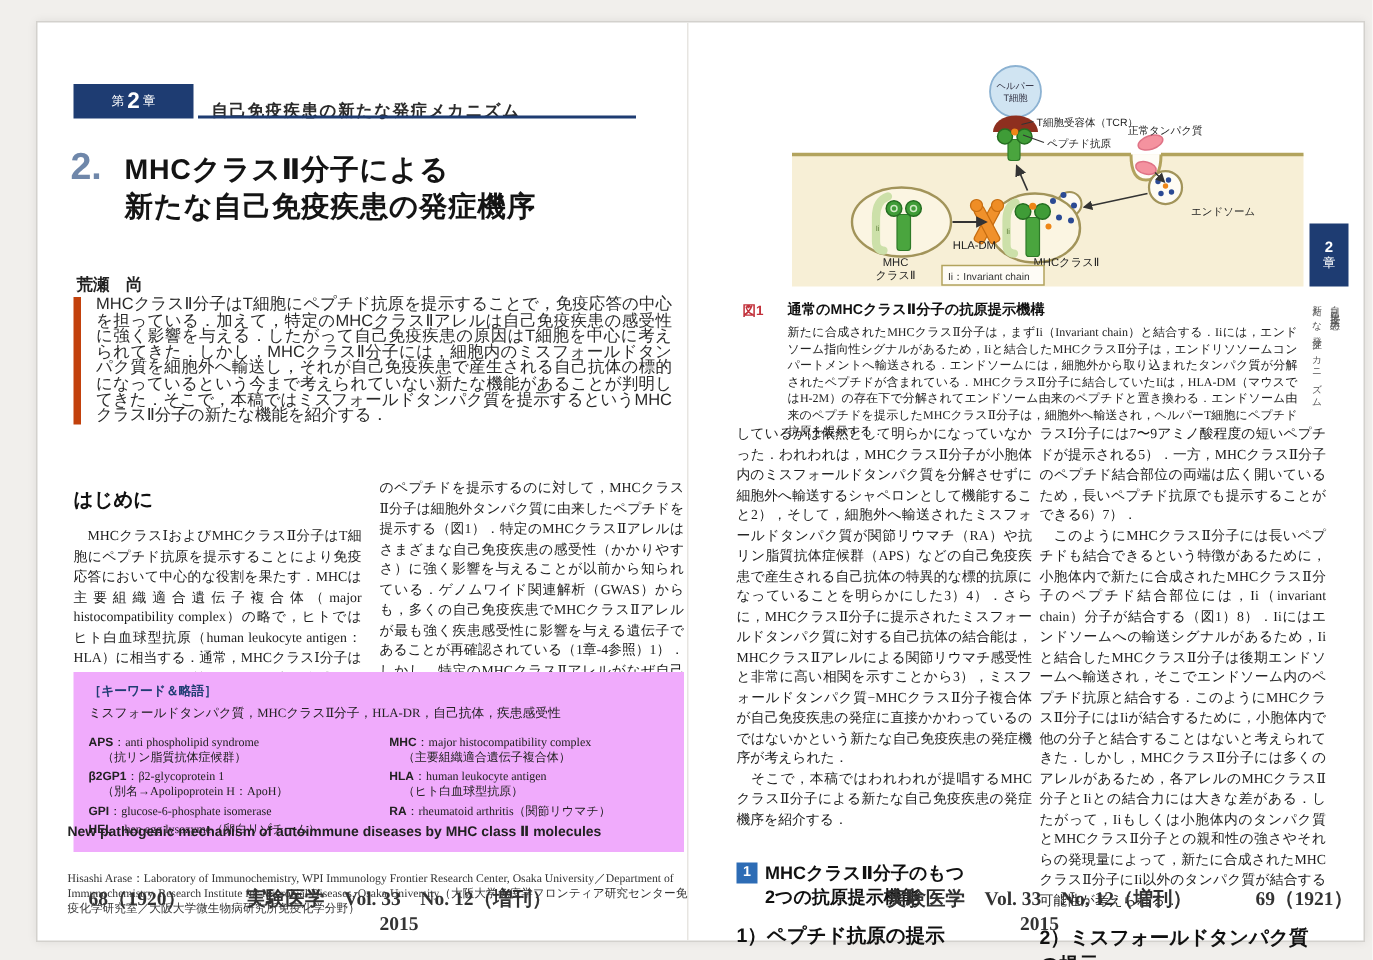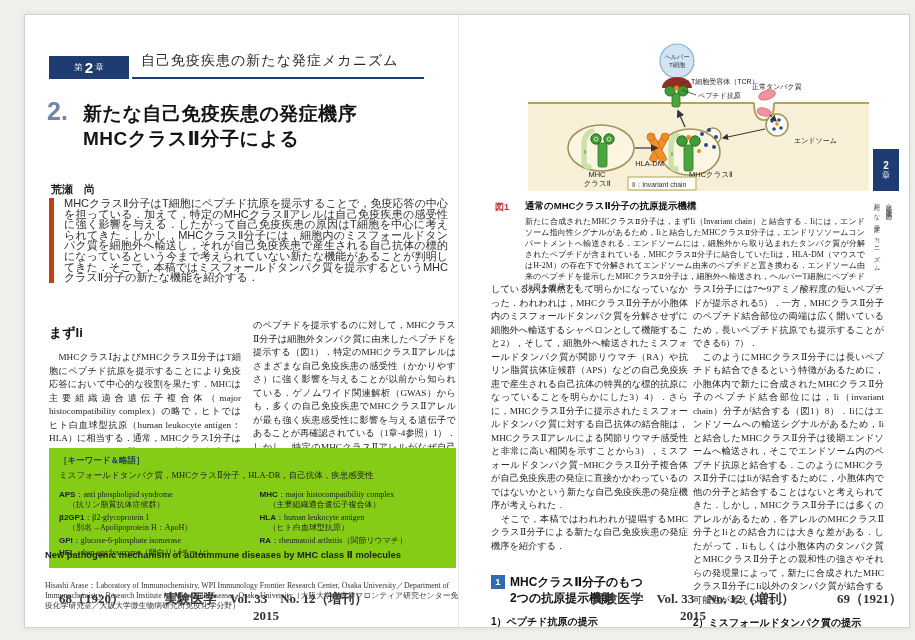--- a/index.html
+++ b/index.html
@@ -8,33 +8,33 @@
   .spread{position:absolute;left:24px;top:14px;width:884px;height:612px;background:#ffffff;
           border:1px solid #d3d1cd;box-shadow:0 0 6px rgba(0,0,0,.08);}
   .abs{position:absolute;}
   .fold{position:absolute;left:433px;top:0;width:1px;height:612px;background:#e7e5e1;}
   .ws{white-space:pre-line;}
   
   .chapter-box{left:24px;top:41px;width:80px;height:23px;background:#1e3c72;color:#fff;
                display:flex;align-items:center;justify-content:center;gap:2px;}
   .chapter-box .sm{font-size:8.5px;}
   .chapter-box .lg{font-size:15px;font-weight:bold;line-height:1;}
-  .chapter-title{left:116px;top:37px;font-size:14px;font-weight:normal;color:#2b2b2b;letter-spacing:1px;}
+  .chapter-title{left:116px;top:51px;font-size:11px;font-weight:bold;color:#2b2b2b;letter-spacing:1px;}
   .chapter-rule{left:107px;top:62px;width:292px;height:2px;background:#1e3c72;}
   .art-num{left:22px;top:82px;font-size:25px;font-weight:bold;color:#6f87aa;}
   .art-title{left:58px;top:86px;font-size:19px;font-weight:bold;color:#141414;line-height:1.32;letter-spacing:.5px;}
   .author{left:26px;top:167px;font-size:11px;font-weight:bold;color:#222;}
   .abstract{left:24px;top:183px;width:384px;border-left:5px solid #c2410c;padding-left:10px;
             font-size:11px;line-height:10.6px;color:#2a2a2a;text-align:justify;}
   .body{font-family:"Liberation Serif","DejaVu Serif",serif;font-size:9.2px;line-height:13.5px;
         color:#1c1c1c;text-align:justify;margin:0;}
   .col1{left:24px;top:309px;width:192px;}
   .col2{left:228px;top:304px;width:203px;}
   .hajimeni{margin:0 0 9px 0;font-size:13px;font-weight:bold;color:#111;}
-  .kw-box{left:24px;top:433px;width:387px;background:#84cc16;padding:7px 10px 8px 10px;}
+  .kw-box{left:24px;top:433px;width:387px;background:#f0abfc;padding:7px 10px 8px 10px;}
   .kw-label{font-size:8.5px;font-weight:bold;color:#1e3c72;margin-bottom:3px;}
   .kw-line{font-family:"Liberation Serif","DejaVu Serif",serif;font-size:8.5px;color:#222;margin-bottom:8px;}
   .abbr-grid{display:flex;gap:14px;}
   .abbr-col{width:50%;}
   .abbr-item{font-family:"Liberation Serif","DejaVu Serif",serif;font-size:8px;line-height:10.4px;
              color:#222;padding-left:9px;text-indent:-9px;margin-bottom:2px;}
   .abbr-item b{font-family:"Liberation Sans","DejaVu Sans",sans-serif;}
   .en-block{left:20px;top:534px;width:420px;}
   .en-title{font-size:9.3px;font-weight:bold;color:#222;margin-bottom:21px;}
   .en-affil{font-family:"Liberation Serif","DejaVu Serif",serif;font-size:7.8px;line-height:9.8px;color:#333;}
@@ -47,21 +47,21 @@
   .fig-tag{left:470px;top:186px;font-size:9px;font-weight:bold;color:#c2303a;}
   .fig-title{left:500px;top:185px;font-size:9.5px;font-weight:bold;color:#111;}
   .fig-body{left:500px;top:201px;width:340px;font-family:"Liberation Serif","DejaVu Serif",serif;
             font-size:8px;line-height:11px;color:#222;text-align:justify;}
   .rcol1{left:466px;top:268px;width:197px;}
   .rcol2{left:668px;top:268px;width:191px;}
   .sec-heading{display:flex;gap:5px;margin-top:21px;}
   .sec-num{width:14px;height:14px;background:#2d6cb5;color:#fff;font-size:9.5px;font-weight:bold;
            text-align:center;line-height:14px;flex:0 0 14px;margin-top:1px;}
   .sec-title{font-size:12px;font-weight:bold;color:#111;line-height:16px;}
-  .subhead{margin:9px 0 16px 0;font-size:10px;font-weight:bold;color:#111;}
+  .subhead{margin:9px 0 16px 0;font-size:13px;font-weight:bold;color:#111;}
   .side-box{left:848px;top:134px;width:26px;height:42px;background:#1e3c72;color:#fff;
             display:flex;flex-direction:column;align-items:center;justify-content:center;line-height:1.1;}
   .side-box .n{font-size:10px;font-weight:bold;}
   .side-box .u{font-size:8.5px;}
   .side-vert{left:846px;top:183px;height:150px;writing-mode:vertical-rl;text-orientation:upright;
              font-size:6.5px;color:#555;letter-spacing:2px;line-height:1.85;}
   svg text{font-family:"Liberation Sans","DejaVu Sans",sans-serif;}
 </style>
 </head>
 <body>
@@ -72,29 +72,29 @@
   <div class="abs chapter-box">
     <span class="sm">第</span>
     <span class="lg">2</span>
     <span class="sm">章</span>
   </div>
   <div class="abs chapter-title">自己免疫疾患の新たな発症メカニズム</div>
   <div class="abs chapter-rule"></div>
 
   <div class="abs art-num">2.</div>
   <div class="abs art-title">
+    <div>MHCクラスⅡ分子による</div>
     <div>新たな自己免疫疾患の発症機序</div>
-    <div>MHCクラスⅡ分子による</div>
   </div>
   <div class="abs author">荒瀬　尚</div>
 
   <div class="abs abstract">MHCクラスⅡ分子はT細胞にペプチド抗原を提示することで，免疫応答の中心を担っている．加えて，特定のMHCクラスⅡアレルは自己免疫疾患の感受性に強く影響を与える．したがって自己免疫疾患の原因はT細胞を中心に考えられてきた．しかし，MHCクラスⅡ分子には，細胞内のミスフォールドタンパク質を細胞外へ輸送し，それが自己免疫疾患で産生される自己抗体の標的になっているという今まで考えられていない新たな機能があることが判明してきた．そこで，本稿ではミスフォールドタンパク質を提示するというMHCクラスⅡ分子の新たな機能を紹介する．</div>
 
   <div class="abs col1">
-    <h3 class="hajimeni">まずIi</h3>
+    <h3 class="hajimeni">はじめに</h3>
     <p class="body">　MHCクラスⅠおよびMHCクラスⅡ分子はT細胞にペプチド抗原を提示することにより免疫応答において中心的な役割を果たす．MHCは主要組織適合遺伝子複合体（major histocompatibility complex）の略で，ヒトではヒト白血球型抗原（human leukocyte antigen：HLA）に相当する．通常，MHCクラスⅠ分子はウイルスタンパク質など，細胞内で合成されたタンパク質由来</p>
   </div>
   <div class="abs col2">
     <p class="body">のペプチドを提示するのに対して，MHCクラスⅡ分子は細胞外タンパク質に由来したペプチドを提示する（図1）．特定のMHCクラスⅡアレルはさまざまな自己免疫疾患の感受性（かかりやすさ）に強く影響を与えることが以前から知られている．ゲノムワイド関連解析（GWAS）からも，多くの自己免疫疾患でMHCクラスⅡアレルが最も強く疾患感受性に影響を与える遺伝子であることが再確認されている（1章-4参照）1）．しかし，特定のMHCクラスⅡアレルがなぜ自己免疫疾患に関与</p>
   </div>
 
   <div class="abs kw-box">
     <div class="kw-label">［キーワード＆略語］</div>
     <div class="kw-line">ミスフォールドタンパク質，MHCクラスⅡ分子，HLA-DR，自己抗体，疾患感受性</div>
     <div class="abbr-grid">

